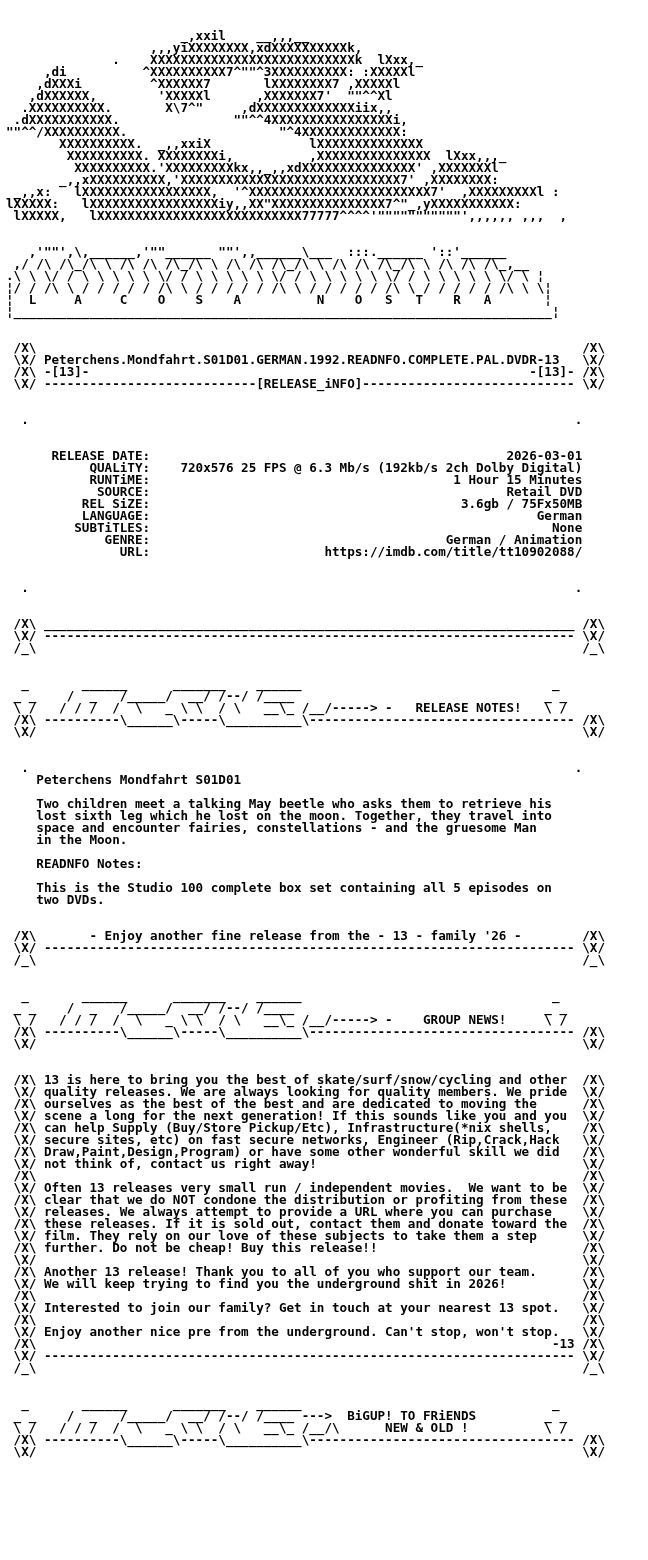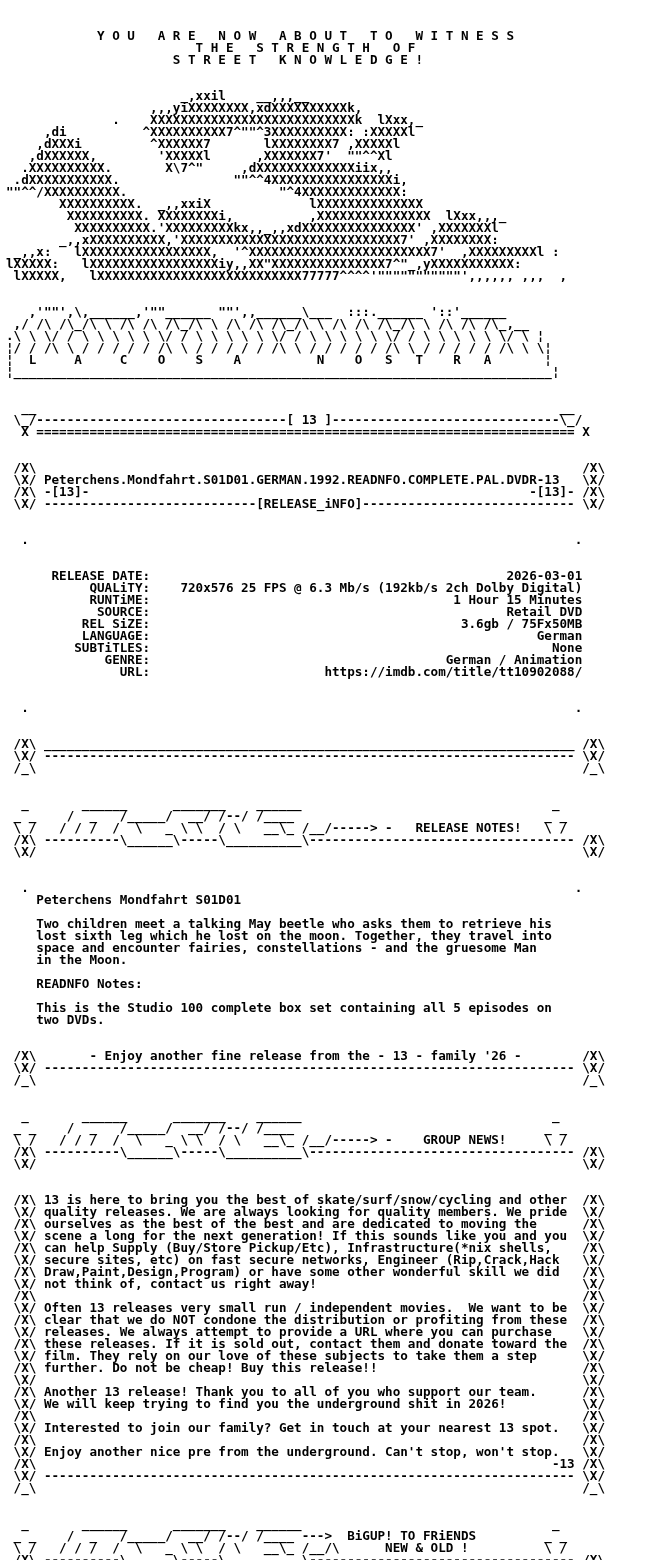--- a/index.html
+++ b/index.html
@@ -12,23 +12,20 @@
     color:#000000;
     white-space:pre;
     letter-spacing:0px;
   }
   .nfo pre{margin:0;font:inherit;white-space:pre;}
 </style>
 </head>
 <body style="background: rgb(255, 255, 255);">
 
 <div class="nfo" style="color: rgb(0, 0, 0);">
-  <pre>            Y O U   A R E   N O W   A B O U T   T O   W I T N E S S
-                         T H E   S T R E N G T H   O F
-                      S T R E E T   K N O W L E D G E !</pre>
   <pre>                       _,xxil    __,,,__
                    ,,,yiXXXXXXXX,xdXXXXXXXXXXk,
               .    XXXXXXXXXXXXXXXXXXXXXXXXXXXk  lXxx,_
      ,di          ^XXXXXXXXXX7^""^3XXXXXXXXXX: :XXXXXl
     ,dXXXi         ^XXXXXX7       lXXXXXXXX7 ,XXXXXl
    ,dXXXXXX,        'XXXXXl      ,XXXXXXX7'  ""^^Xl
   .XXXXXXXXXX.       X\7^"     ,dXXXXXXXXXXXXXiix,,
  .dXXXXXXXXXXX.               ""^^4XXXXXXXXXXXXXXXXi,
 ""^^/XXXXXXXXXX.                    "^4XXXXXXXXXXXXX:
        XXXXXXXXXX.  _,,xxiX             lXXXXXXXXXXXXXX
@@ -37,23 +34,20 @@
        _,,xXXXXXXXXXX,'XXXXXXXXXXXXXXXXXXXXXXXXXXXXX7' ,XXXXXXXX:
  _,,x:   lXXXXXXXXXXXXXXXXX,  '^XXXXXXXXXXXXXXXXXXXXXXXX7'  ,XXXXXXXXXl :
 lXXXXX:   lXXXXXXXXXXXXXXXXXiy,,XX"XXXXXXXXXXXXXXX7^"_,yXXXXXXXXXXX:
  lXXXXX,   lXXXXXXXXXXXXXXXXXXXXXXXXXXX77777^^^^'"""""""""""',,,,,, ,,,  ,</pre>
   <pre>   ,'""',\,______,'""______ ""',,______\___  :::.______ '::'______
  ,/ /\ /\_/\ \ /\ /\ /\_/\ \ /\ /\ /\_/\ \ /\ /\ /\_/\ \ /\ /\ /\_,__
 .\ \ \/ / \ \ \ \ \ \/ / \ \ \ \ \ \/ / \ \ \ \ \ \/ / \ \ \ \ \ \/ \ ¦
 ¦/ / /\ \ / / / / / /\ \ / / / / / /\ \ / / / / / /\ \ / / / / / /\ \ \¦
 ¦  L     A     C    O    S    A          N    O   S   T    R   A       ¦
 ¦_______________________________________________________________________¦</pre>
-  <pre>  __                                                                     __
- \_/---------------------------------[ 13 ]------------------------------\_/
-  X ======================================================================= X</pre>
   <pre> /X\                                                                        /X\
  \X/ Peterchens.Mondfahrt.S01D01.GERMAN.1992.READNFO.COMPLETE.PAL.DVDR-13   \X/
  /X\ -[13]-                                                          -[13]- /X\
  \X/ ----------------------------[RELEASE_iNFO]---------------------------- \X/</pre>
   <pre>  .                                                                        .</pre>
   <pre>      RELEASE DATE:                                               2026-03-01
            QUALiTY:    720x576 25 FPS @ 6.3 Mb/s (192kb/s 2ch Dolby Digital)
            RUNTiME:                                        1 Hour 15 Minutes
             SOURCE:                                               Retail DVD
           REL SiZE:                                         3.6gb / 75Fx50MB

